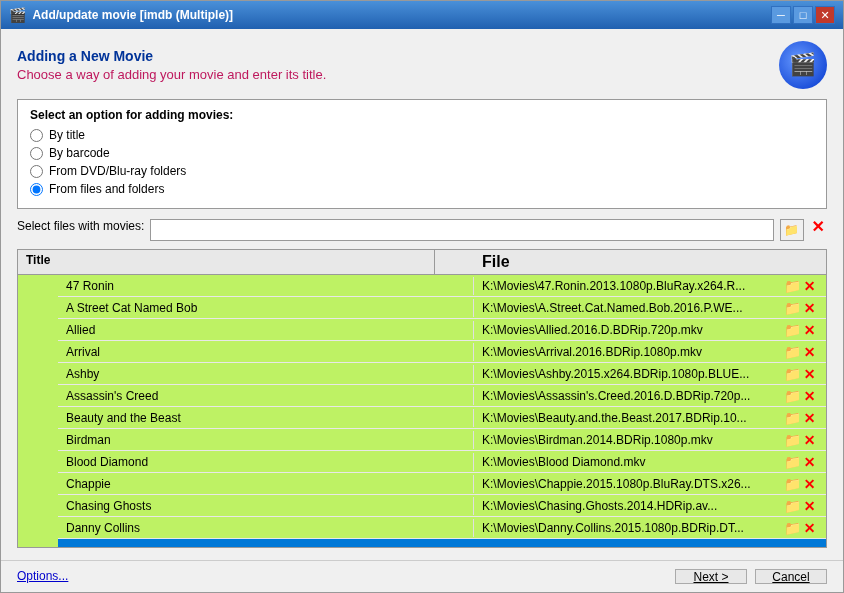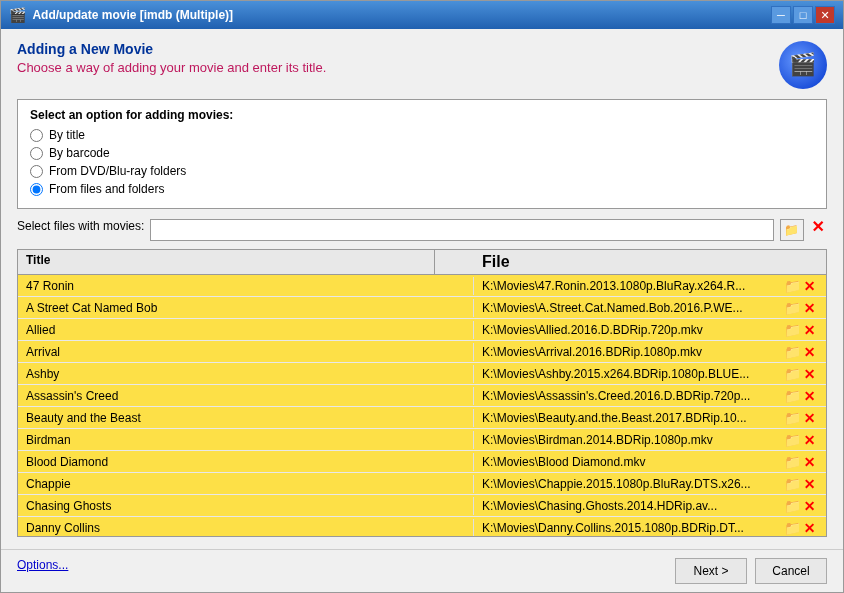--- a/index.html
+++ b/index.html
@@ -64,21 +64,21 @@
       flex: 1;
       padding: 12px 16px;
       display: flex;
       flex-direction: column;
       overflow: hidden;
     }
 
     .page-header {
       display: flex;
       justify-content: space-between;
-      align-items: flex-start;
+      align-items: center;
       margin-bottom: 10px;
     }
     .page-title {
       font-size: 14px;
       font-weight: bold;
       color: #003399;
     }
     .page-subtitle {
       font-size: 13px;
       color: #be185d;
@@ -162,21 +162,21 @@
       border: none;
       padding: 0 2px;
     }
 
     .file-table-container {
       flex: 1;
       border: 1px solid #999;
       overflow: hidden;
       display: flex;
       flex-direction: column;
-      background: #fde047;
+      background: #bef264;
       position: relative;
     }
     .file-table-header {
       display: flex;
       background: #e8e8e8;
       border-bottom: 1px solid #999;
       flex-shrink: 0;
     }
     .file-table-header .col-title {
       flex: 1;
@@ -212,20 +212,21 @@
     .file-table-body::-webkit-scrollbar-thumb {
       background: #c0c0c0;
       border: 1px solid #999;
     }
 
     .table-row {
       display: flex;
       border-bottom: 1px solid #e8e8e8;
       height: 22px;
       align-items: center;
+      margin-left: 40px;
     }
     .table-row.selected {
       background: #0078d7;
       color: white;
     }
     .table-row .col-title {
       flex: 1;
       padding: 2px 8px;
       font-size: 12px;
       overflow: hidden;
@@ -284,26 +285,27 @@
       background: none;
       border: none;
       padding: 0;
     }
     .footer-buttons {
       display: flex;
       gap: 8px;
     }
     .footer-btn {
       min-width: 72px;
-      height: 26px;
+      height: 15px;
       background: #e8e8e8;
       border: 1px solid #aaa;
       font-size: 12px;
       cursor: pointer;
       padding: 0 16px;
+      text-decoration: underline;
     }
   </style>
 </head>
 <body>
 
 <div class="window">
 
   <div class="title-bar">
     <div class="title-bar-left">
       <span class="title-icon">🎬</span>

